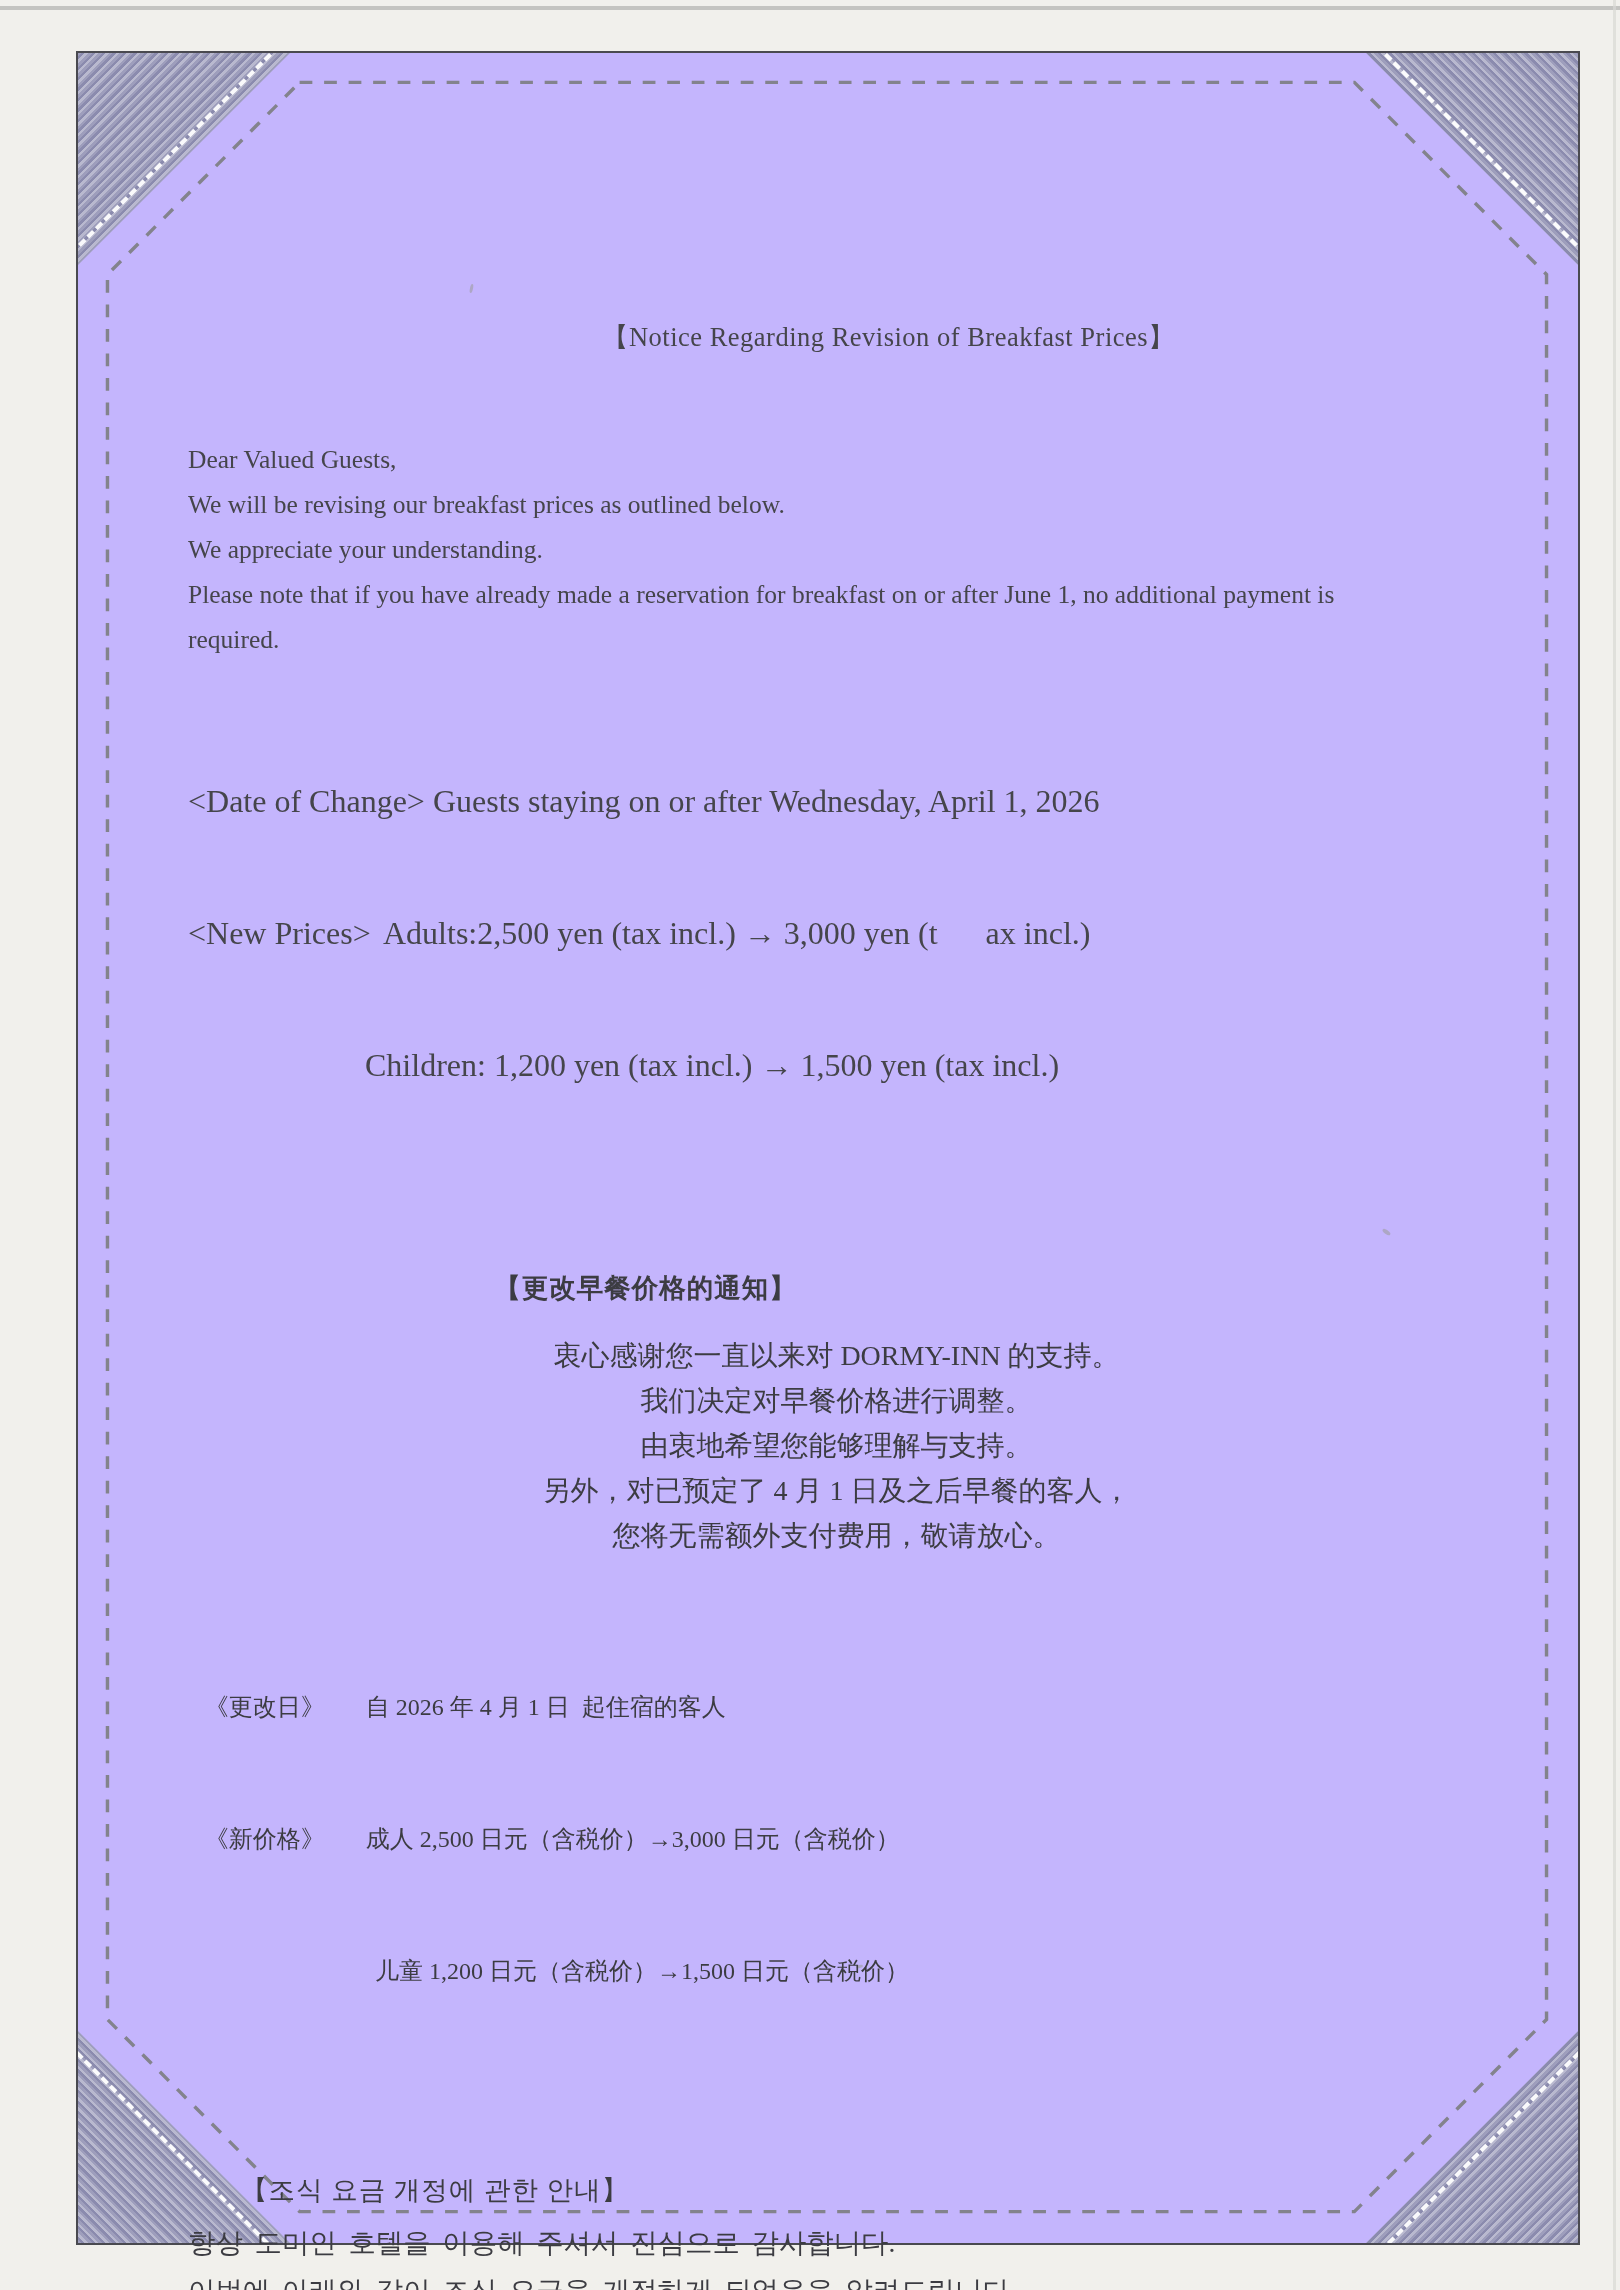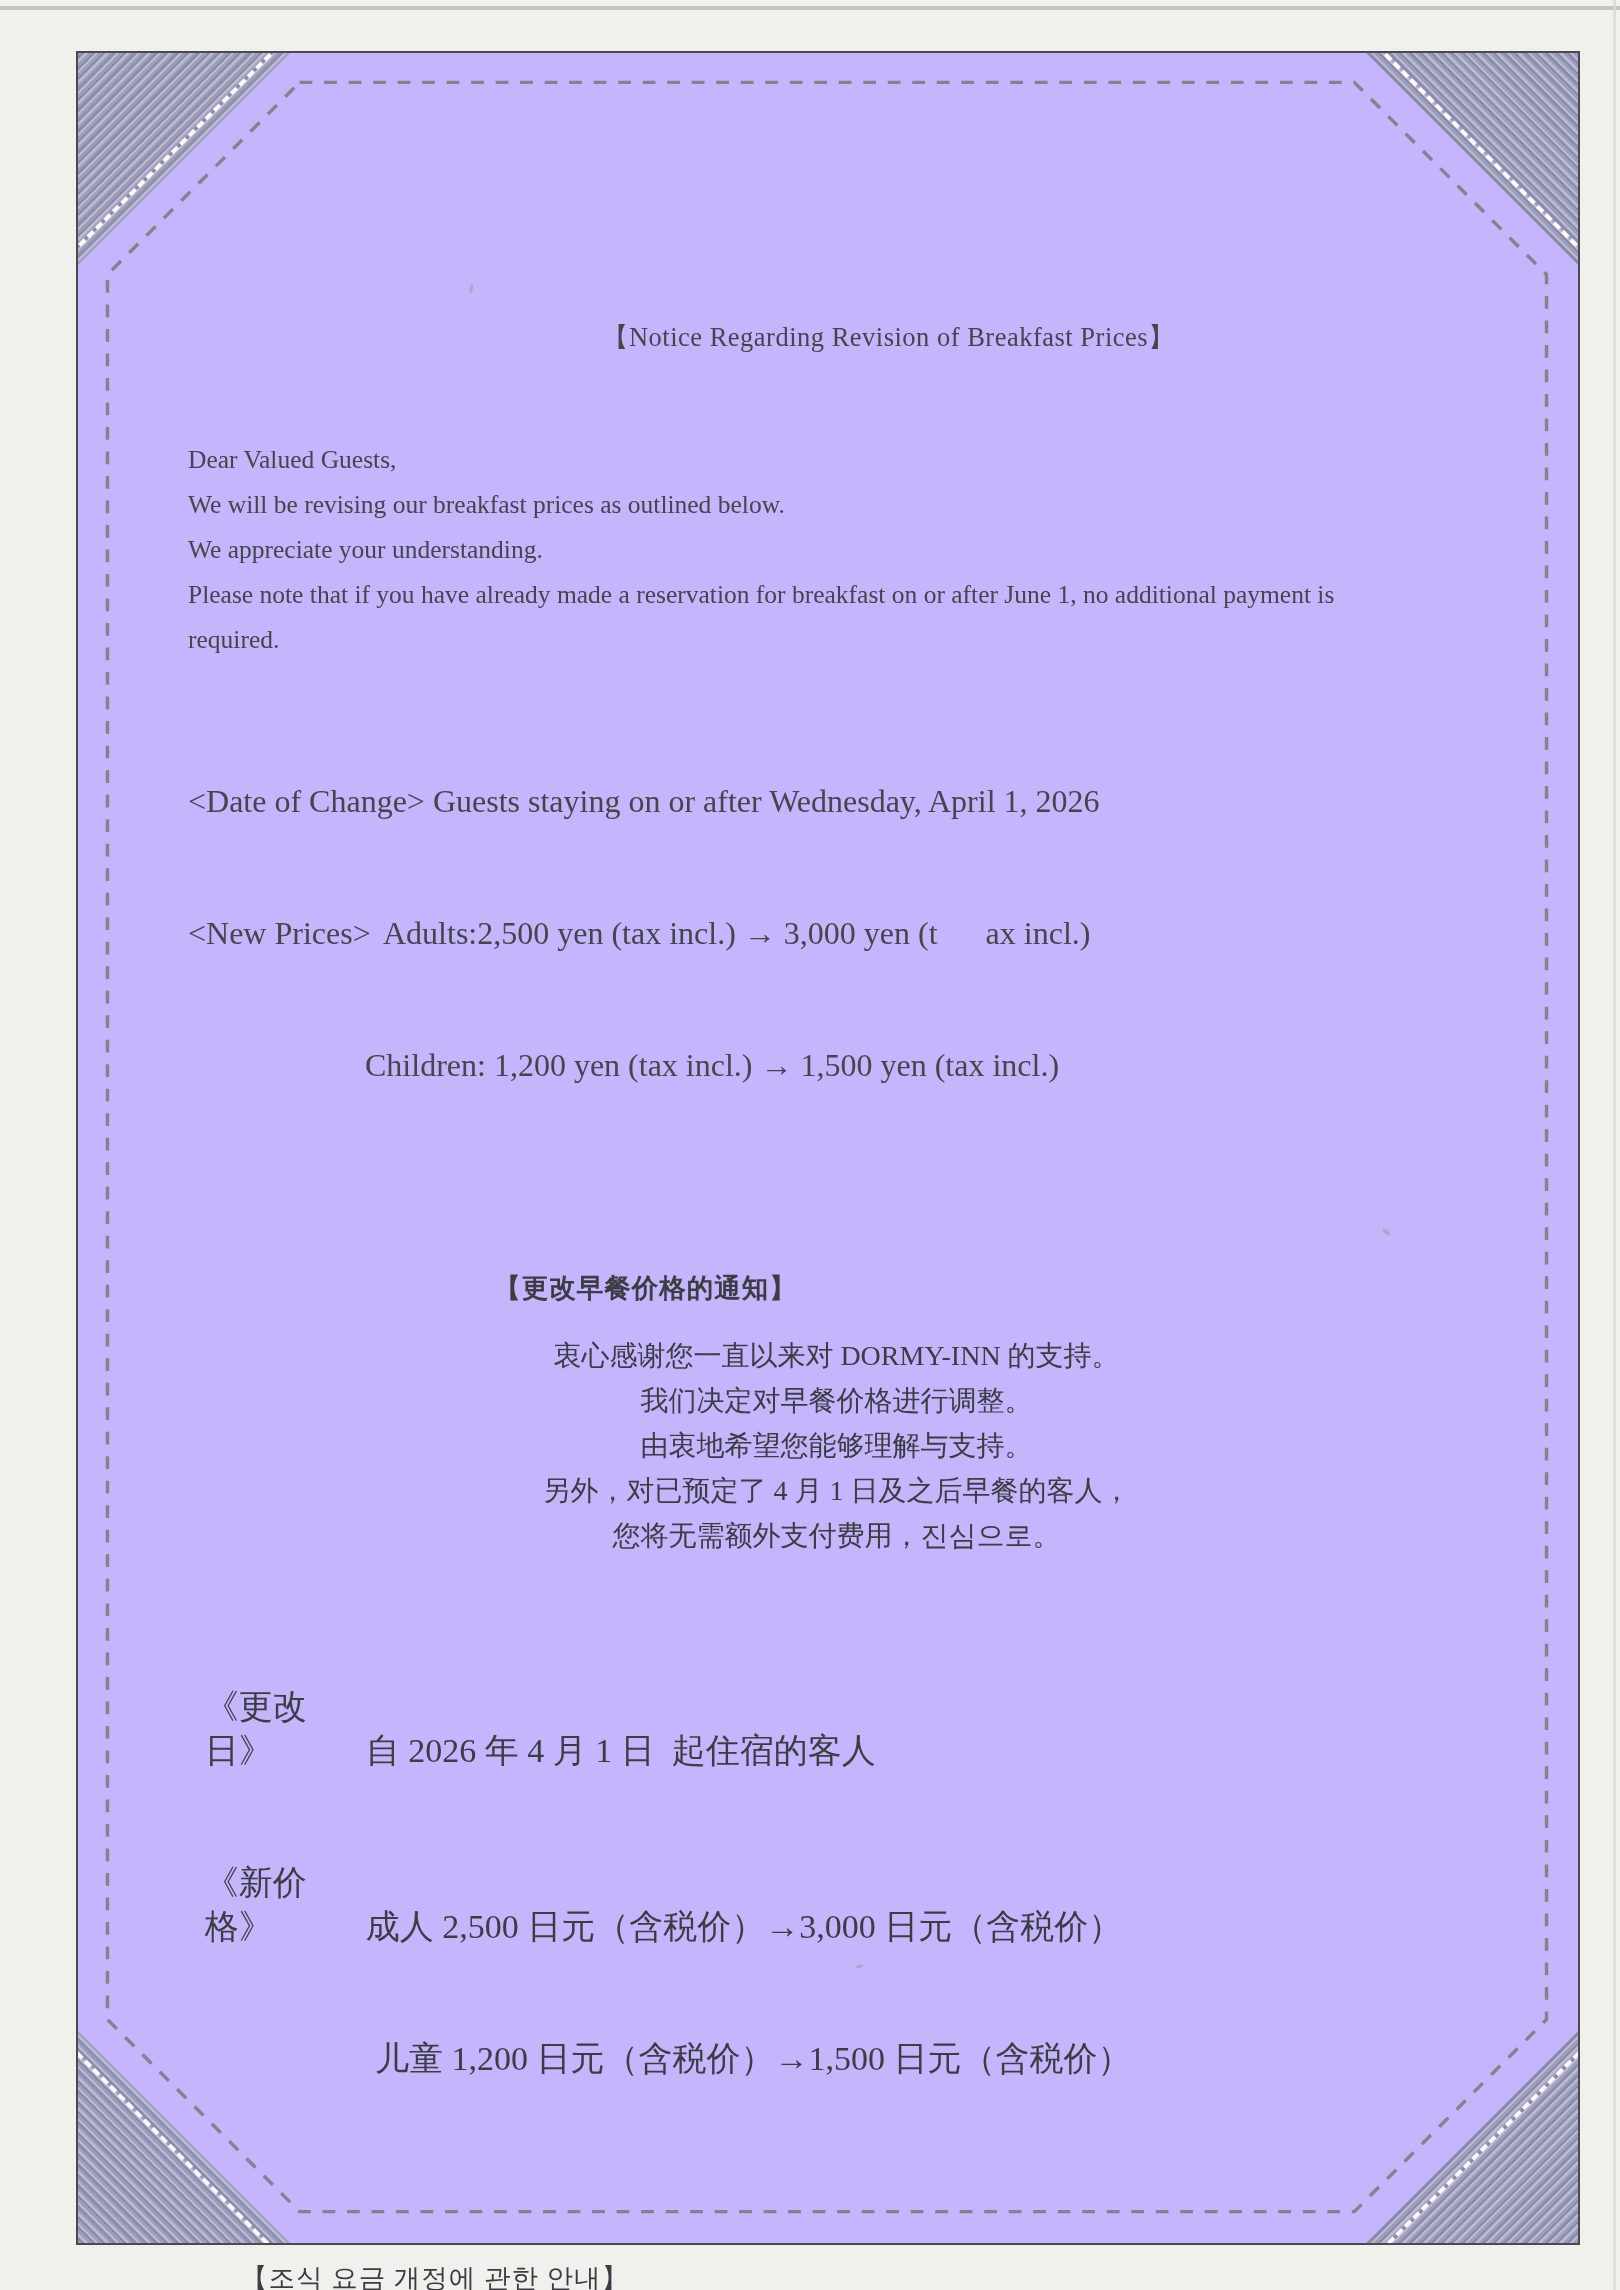--- a/index.html
+++ b/index.html
@@ -40,21 +40,21 @@
     position:relative;left:52px;letter-spacing:0.5px;}
   .en-body{margin-top:82px;font-size:25.5px;line-height:45px;}
   .en-prices{margin-top:29px;font-size:32px;line-height:44px;white-space:pre-wrap;font-family:Liberation Serif, serif;}
   .en-prices .nplabel{display:inline-block;width:195px;}
   .en-prices .children{padding-left:177px;}
 
   .cn{color:#3c3c42;}
   .cn-title{margin-top:94px;text-align:center;font-size:26.5px;line-height:39px;font-weight:bold;
     position:relative;left:-191px;letter-spacing:1px;}
   .cn-body{margin-top:24.5px;font-size:28px;line-height:45px;text-align:center;}
-  .cn-prices{margin-top:39px;font-size:34px;line-height:44px;white-space:pre-wrap;font-family:Liberation Serif, serif;}
+  .cn-prices{margin-top:39px;font-size:24px;line-height:44px;white-space:pre-wrap;font-family:Liberation Serif, serif;}
   .cn-prices .row{padding-left:16.7px;}
   .cn-prices .rowlabel{display:inline-block;width:161px;}
   .cn-prices .row3{padding-left:187px;}
 
   .kr{color:#3c3c42;}
   .kr-title{margin-top:90px;text-align:left;font-size:26.5px;line-height:39px;
     position:relative;left:53px;letter-spacing:1px;}
   .kr-body{margin-top:9.8px;font-size:27.4px;line-height:48px;word-spacing:4.9px;}
 
   .speck{position:absolute;background:#9a9a98;border-radius:50%;opacity:.55;}
@@ -107,21 +107,21 @@
       <div class="children">Children: 1,200 yen (tax incl.) → 1,500 yen (tax incl.)</div>
     </div>
 
     <div class="cn">
       <div class="cn-title">【更改早餐价格的通知】</div>
       <div class="cn-body">
         <div>衷心感谢您一直以来对 DORMY-INN 的支持。</div>
         <div>我们决定对早餐价格进行调整。</div>
         <div>由衷地希望您能够理解与支持。</div>
         <div>另外，对已预定了 4 月 1 日及之后早餐的客人，</div>
-        <div>您将无需额外支付费用，진심으로。</div>
+        <div>您将无需额外支付费用，敬请放心。</div>
       </div>
       <div class="cn-prices">
         <div class="row"><span class="rowlabel">《更改日》</span><span>自 2026 年 4 月 1 日  起住宿的客人</span></div>
         <div class="row"><span class="rowlabel">《新价格》</span><span>成人 2,500 日元（含税价）→3,000 日元（含税价）</span></div>
         <div class="row row3">儿童 1,200 日元（含税价）→1,500 日元（含税价）</div>
       </div>
     </div>
 
     <div class="kr">
       <div class="kr-title">【조식 요금 개정에 관한 안내】</div>

